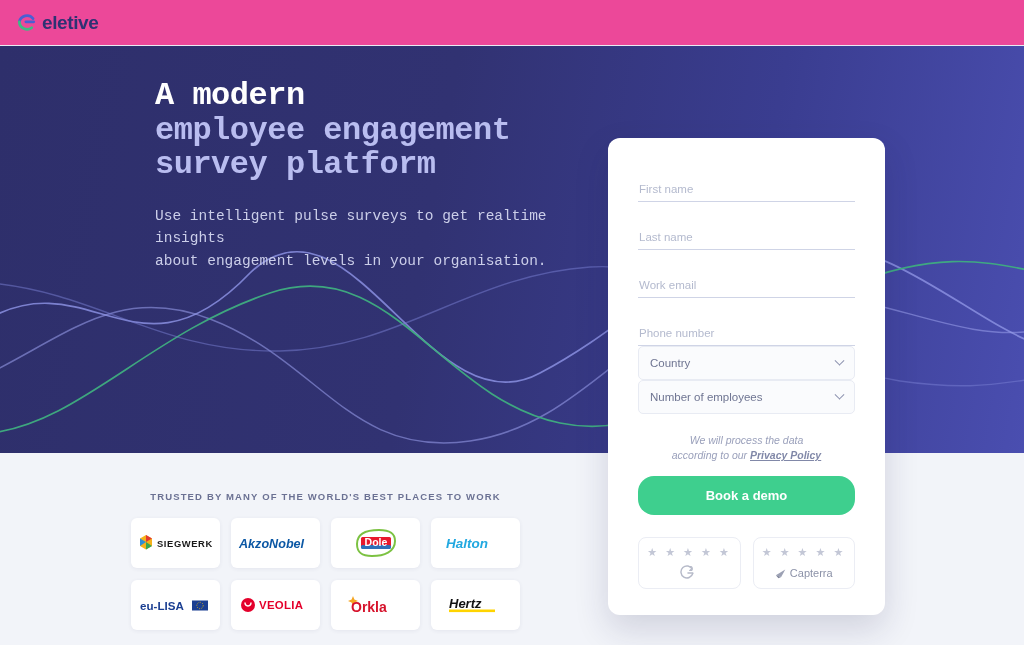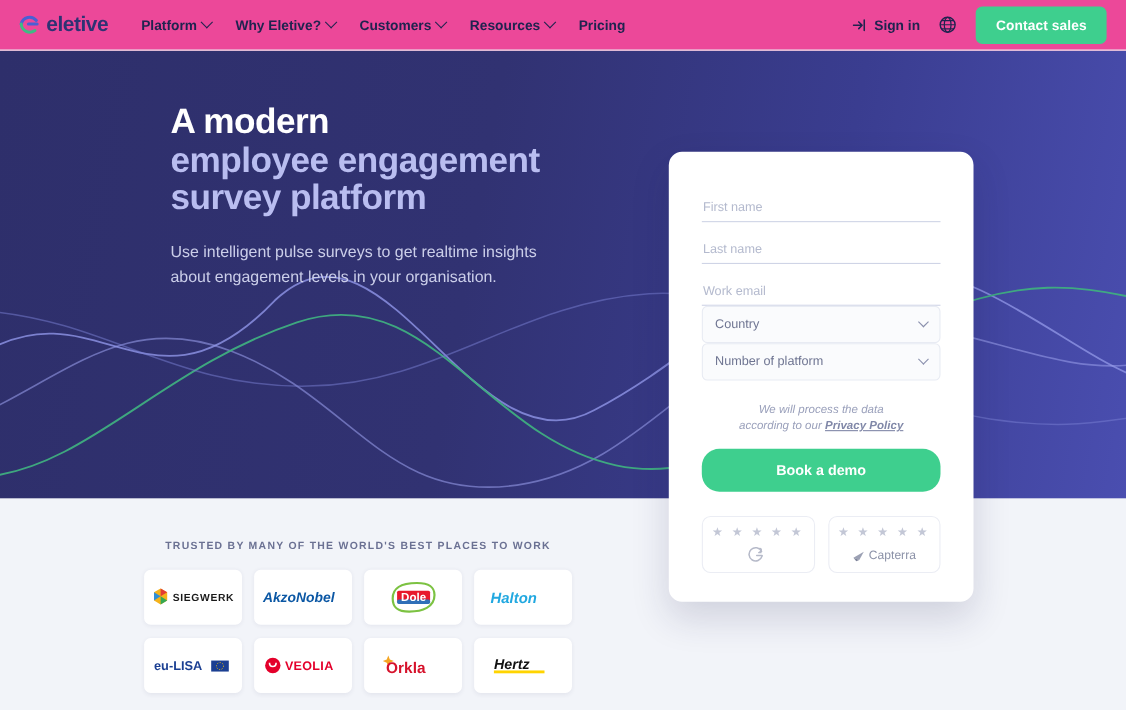--- a/index.html
+++ b/index.html
@@ -103,21 +103,22 @@
     left: 0; bottom: 0;
     width: 1024px;
     height: 230px;
     pointer-events: none;
   }
 
   .hero-inner {
     position: relative;
     z-index: 5;
     padding-left: 155px;
-    padding-top: 47px;
+    padding-top: 33px;
+    font-family: Liberation Mono, monospace;
   }
 
   .h1 {
     font-size: 32px;
     font-weight: bold;
     line-height: 1.08;
     letter-spacing: -0.5px;
     color: #b9bdf0;
     max-width: 420px;
   }
@@ -148,21 +149,21 @@
     border: none;
     border-bottom: 1px solid #cfd4e6;
     width: 100%;
     padding: 3px 1px 6px;
     font-size: 11.5px;
     font-family: "Liberation Sans", sans-serif;
     color: #3c4268;
     outline: none;
     background: transparent;
     display: block;
-    margin-bottom: 16px;
+    margin-bottom: 26px;
   }
   .field::placeholder { color: #b4bace; }
   .field:last-of-type { margin-bottom: 0; }
 
   .select-wrap {
     position: relative;
   }
   .select-box {
     width: 100%;
     height: 34px;
@@ -286,59 +287,21 @@
 
   <div class="brand">
     <svg class="brand-mark" viewBox="0 0 32 32">
       <path d="M26 10 A12 12 0 0 0 5 15" stroke="#4a5fd4" stroke-width="4.2" fill="none" stroke-linecap="round"></path>
       <path d="M5 15 A12 12 0 0 0 24 24" stroke="#3ebb84" stroke-width="4.2" fill="none" stroke-linecap="round"></path>
       <path d="M15 15 L27 15" stroke="#4a5fd4" stroke-width="4.2" fill="none" stroke-linecap="round"></path>
     </svg>
     <span class="brand-name">eletive</span>
   </div>
 
-  <nav class="nav">
-    <div class="nav-item">
-      <span>Platform</span>
-      <i class="chev"></i>
-    </div>
-    <div class="nav-item">
-      <span>Why Eletive?</span>
-      <i class="chev"></i>
-    </div>
-    <div class="nav-item">
-      <span>Customers</span>
-      <i class="chev"></i>
-    </div>
-    <div class="nav-item">
-      <span>Resources</span>
-      <i class="chev"></i>
-    </div>
-    <div class="nav-item">
-      <span>Pricing</span>
-    </div>
-  </nav>
-
-  <div class="header-right">
-    <div class="signin">
-      <svg width="14" height="14" viewBox="0 0 16 16">
-        <path d="M1 8h8M6.5 4.5L10 8l-3.5 3.5" stroke="#20234f" stroke-width="1.6" fill="none" stroke-linecap="round" stroke-linejoin="round"></path>
-        <path d="M12.2 2.5v11" stroke="#20234f" stroke-width="1.6" stroke-linecap="round"></path>
-      </svg>
-      <span>Sign in</span>
-    </div>
-
-    <svg class="globe" viewBox="0 0 20 20">
-      <circle cx="10" cy="10" r="8" stroke="#20234f" stroke-width="1.5" fill="none"></circle>
-      <ellipse cx="10" cy="10" rx="3.6" ry="8" stroke="#20234f" stroke-width="1.3" fill="none"></ellipse>
-      <path d="M2 10h16M3.3 5.6h13.4M3.3 14.4h13.4" stroke="#20234f" stroke-width="1.3" fill="none"></path>
-    </svg>
-
-    <button class="btn-sales">Contact sales</button>
-  </div>
+
 </div>
 
 <div class="hero">
 
   <svg class="hero-waves" viewBox="0 0 1024 230" preserveAspectRatio="none">
     <path d="M-10,95 C 90,40 140,165 250,50 C 350,-45 430,210 540,150 C 650,92 700,10 810,18 C 900,25 970,95 1034,120" stroke="#8a8fe0" stroke-width="1.7" fill="none" opacity="0.85"></path>
     <path d="M-10,150 C 70,110 120,62 210,96 C 320,138 350,235 470,218 C 590,201 640,80 760,70 C 870,61 950,120 1034,108" stroke="#9499e6" stroke-width="1.5" fill="none" opacity="0.6"></path>
     <path d="M-10,210 C 80,200 150,110 270,70 C 390,30 440,175 560,200 C 680,225 730,110 850,62 C 940,26 990,40 1034,48" stroke="#3fae80" stroke-width="1.7" fill="none" opacity="0.95"></path>
     <path d="M-10,60 C 100,70 160,130 280,128 C 400,126 470,52 590,44 C 710,36 780,140 900,158 C 970,168 1000,160 1034,156" stroke="#7a7fd4" stroke-width="1.4" fill="none" opacity="0.5"></path>
   </svg>
@@ -423,31 +386,32 @@
     </div>
 
   </div>
 </div>
 
 <div class="card">
 
   <input class="field" type="text" placeholder="First name" style="">
   <input class="field" type="text" placeholder="Last name" style="">
   <input class="field" type="email" placeholder="Work email" style="">
+  <input class="field" type="tel" placeholder="Phone number" style="">
 
   <div class="select-wrap">
     <div class="select-box">
       <span>Country</span>
       <i class="select-chev"></i>
     </div>
   </div>
 
   <div class="select-wrap">
     <div class="select-box">
-      <span>Number of platform</span>
+      <span>Number of employees</span>
       <i class="select-chev"></i>
     </div>
   </div>
 
   <div class="privacy">
     <span>We will process the data</span><br>
     <span>according to our</span>
     <a href="#">Privacy Policy</a>
   </div>
 

